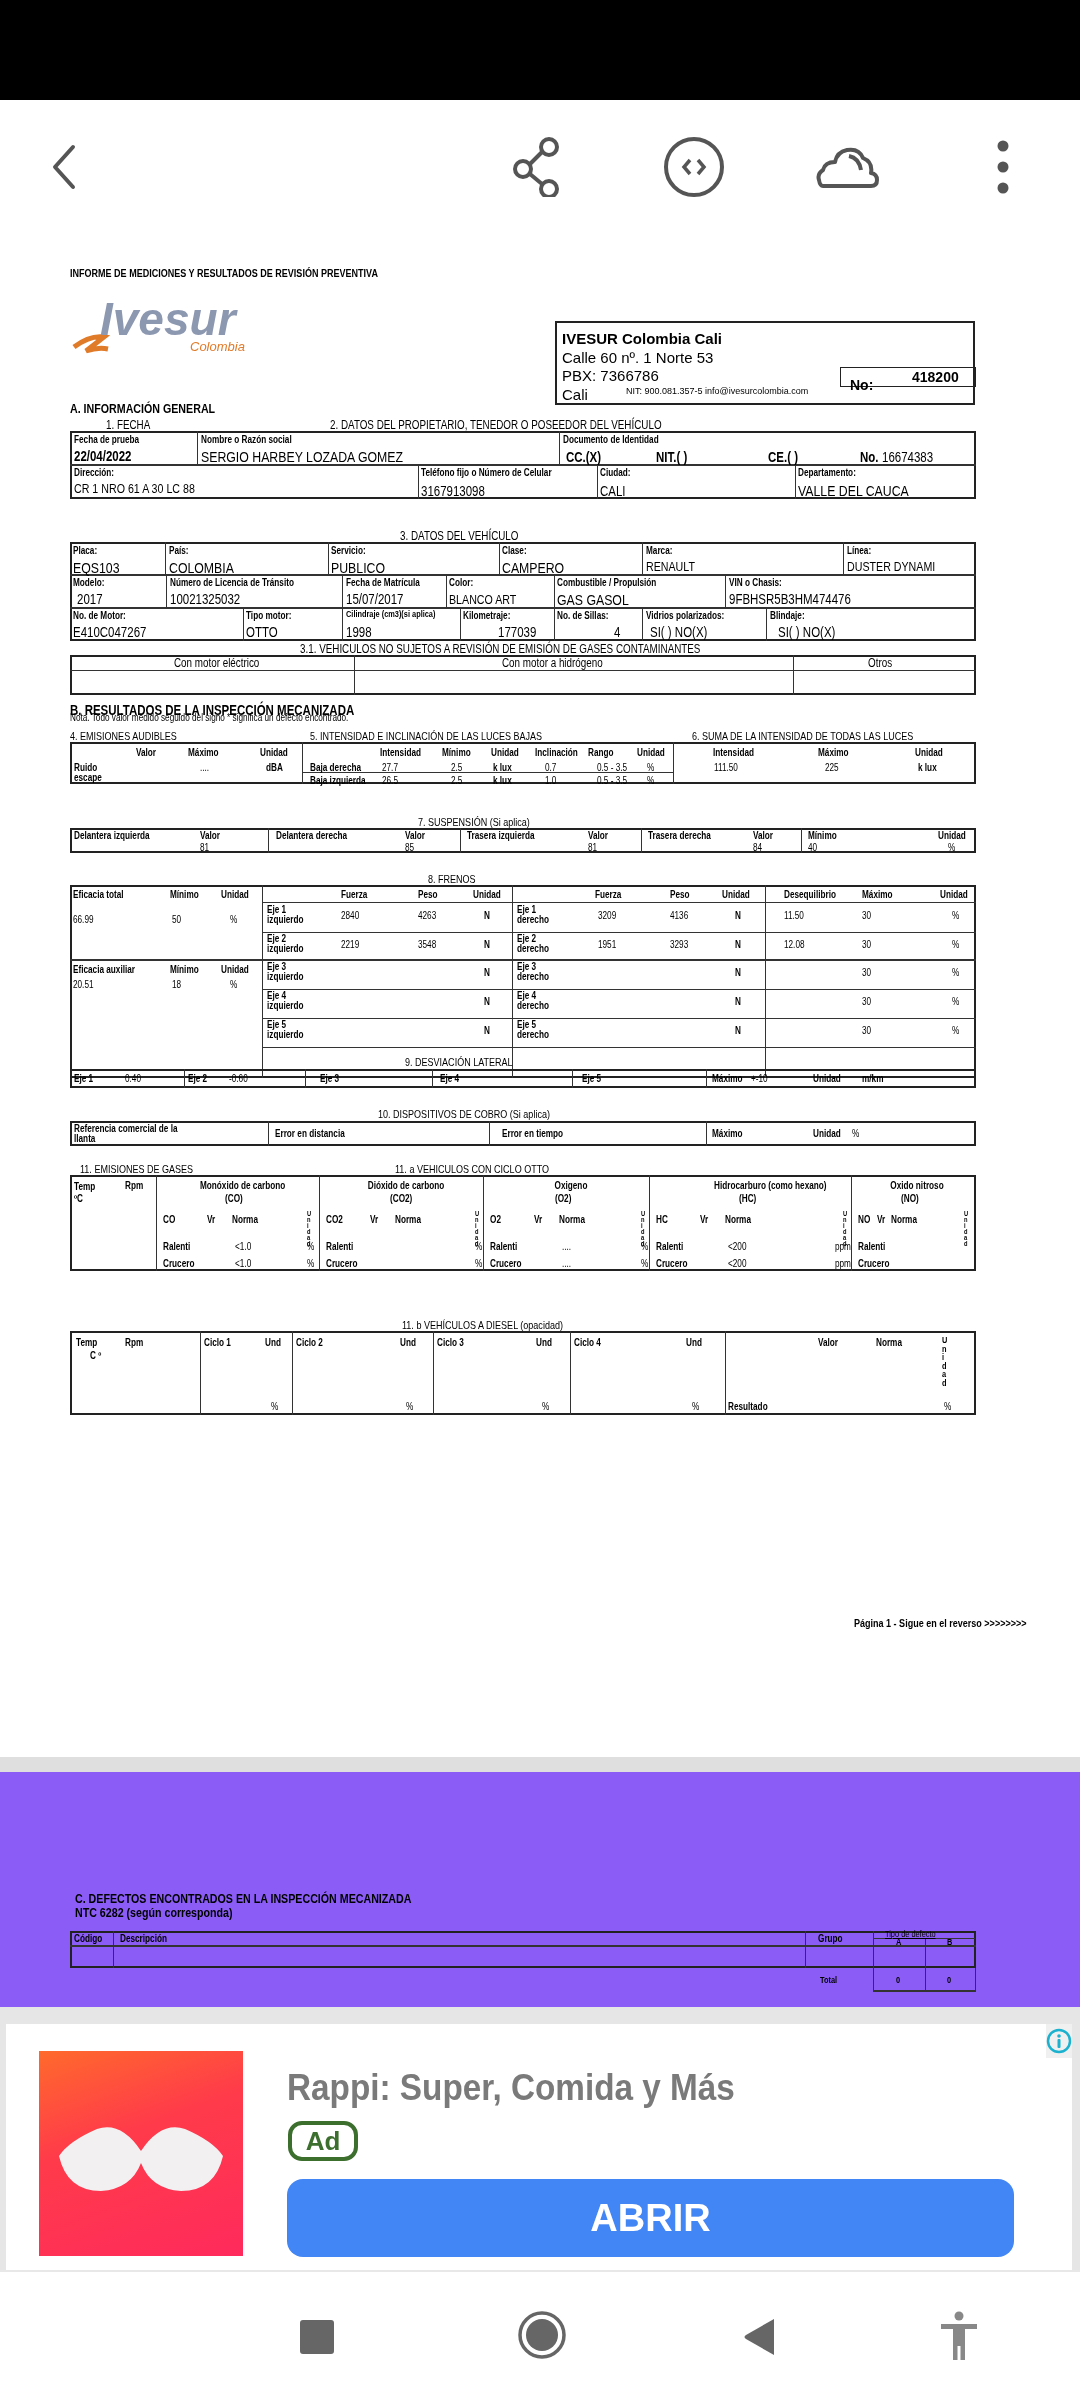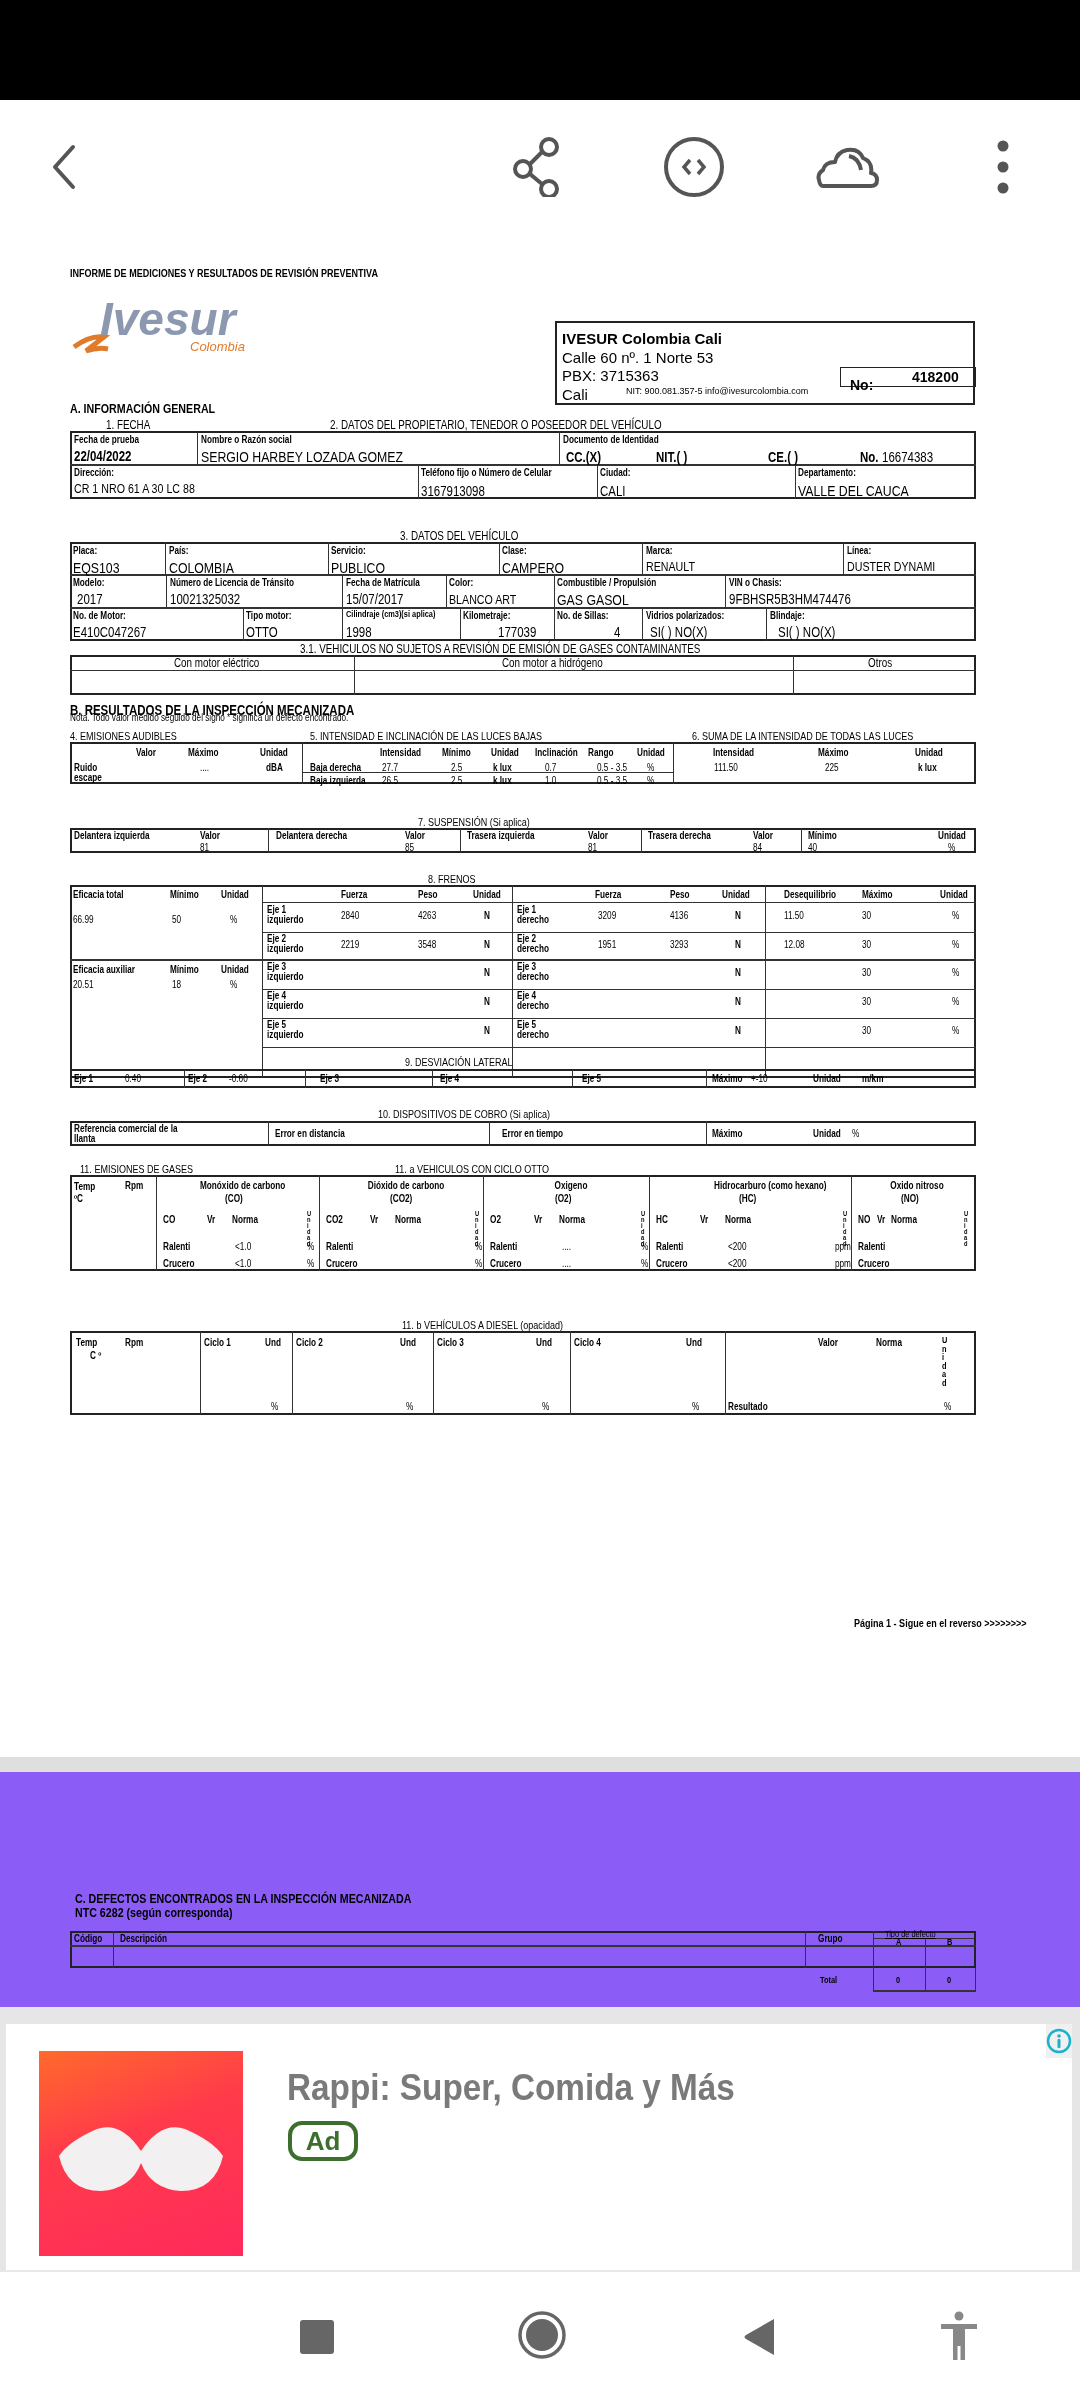--- a/index.html
+++ b/index.html
@@ -71,21 +71,21 @@
     <svg width="210" height="70" viewBox="0 0 210 70">
       <path d="M4 52 Q20 40 34 42 L16 56 Q28 52 38 54" fill="none" stroke="#e07b2a" stroke-width="5"></path>
       <text x="30" y="40" font-family="Liberation Sans, sans-serif" font-style="italic" font-size="46" fill="#8c97b0" font-weight="bold">Ivesur</text>
       <text x="120" y="56" font-family="Liberation Sans, sans-serif" font-style="italic" font-size="13" fill="#e07b2a">Colombia</text>
     </svg>
   </div>
 
   <div class="box" style="left:555px;top:86px;width:420px;height:84px"></div>
   <div class="t s15 b" style="left:562px;top:96px">IVESUR Colombia Cali</div>
   <div class="t s15" style="left:562px;top:115px">Calle 60 nº. 1 Norte 53</div>
-  <div class="t s15" style="left:562px;top:133px">PBX: 3715363</div>
+  <div class="t s15" style="left:562px;top:133px">PBX: 7366786</div>
   <div class="t s15" style="left:562px;top:152px">Cali</div>
   <div class="t s9" style="left:626px;top:152px">NIT: 900.081.357-5 info@ivesurcolombia.com</div>
   <div class="box" style="left:840px;top:132px;width:136px;height:20px;border-width:1.5px"></div>
   <div class="t s14 b" style="left:850px;top:143px">No:</div>
   <div class="t s14 b" style="left:912px;top:135px">418200</div>
 
   <div class="t s13 b cond" style="left:70px;top:167px">A. INFORMACIÓN GENERAL</div>
   <div class="t s12 cond" style="left:106px;top:184px">1. FECHA</div>
   <div class="t s12 cond" style="left:330px;top:184px">2. DATOS DEL PROPIETARIO, TENEDOR O POSEEDOR DEL VEHÍCULO</div>
 
@@ -551,20 +551,23 @@
   <div class="ad-inner">
     <div class="abs" style="left:33px;top:27px;width:204px;height:205px;background:linear-gradient(160deg,#ff6a2c 0%,#ff3b4a 40%,#ff2a5c 100%)">
       <svg width="204" height="205" viewBox="0 0 204 205">
         <path d="M102 100 Q82 70 58 78 Q30 90 20 105 Q28 140 62 140 Q92 138 102 112 Q112 138 142 140 Q176 140 184 105 Q174 90 146 78 Q122 70 102 100 Z" fill="#f3f0f1"></path>
       </svg>
     </div>
     <div class="t" style="left:281px;top:45px;font-size:37px;font-weight:bold;color:#7a7a7a;transform:scaleX(.9);transform-origin:left top">Rappi: Super, Comida y Más</div>
     <div class="abs" style="left:282px;top:97px;width:70px;height:40px;border:4px solid #3c6e2e;border-radius:14px;display:flex;align-items:center;justify-content:center">
       <span style="font-size:26px;font-weight:bold;color:#3c6e2e;font-family:'Liberation Sans',sans-serif">Ad</span>
     </div>
+    <div class="abs" style="left:281px;top:155px;width:727px;height:78px;background:#4285f4;border-radius:16px;display:flex;align-items:center;justify-content:center">
+      <span style="font-size:38px;font-weight:bold;color:#fff;font-family:'Liberation Sans',sans-serif">ABRIR</span>
+    </div>
     <div class="abs" style="left:1040px;top:0px;width:26px;height:34px;background:#f0f0f0;display:flex;align-items:center;justify-content:center">
       <svg width="26" height="26" viewBox="0 0 26 26">
         <circle cx="13" cy="13" r="11" fill="none" stroke="#1ab2cf" stroke-width="2.5"></circle>
         <circle cx="13" cy="8" r="1.8" fill="#1ab2cf"></circle>
         <rect x="11.5" y="11" width="3" height="9" rx="1" fill="#1ab2cf"></rect>
       </svg>
     </div>
   </div>
 </div>
 

